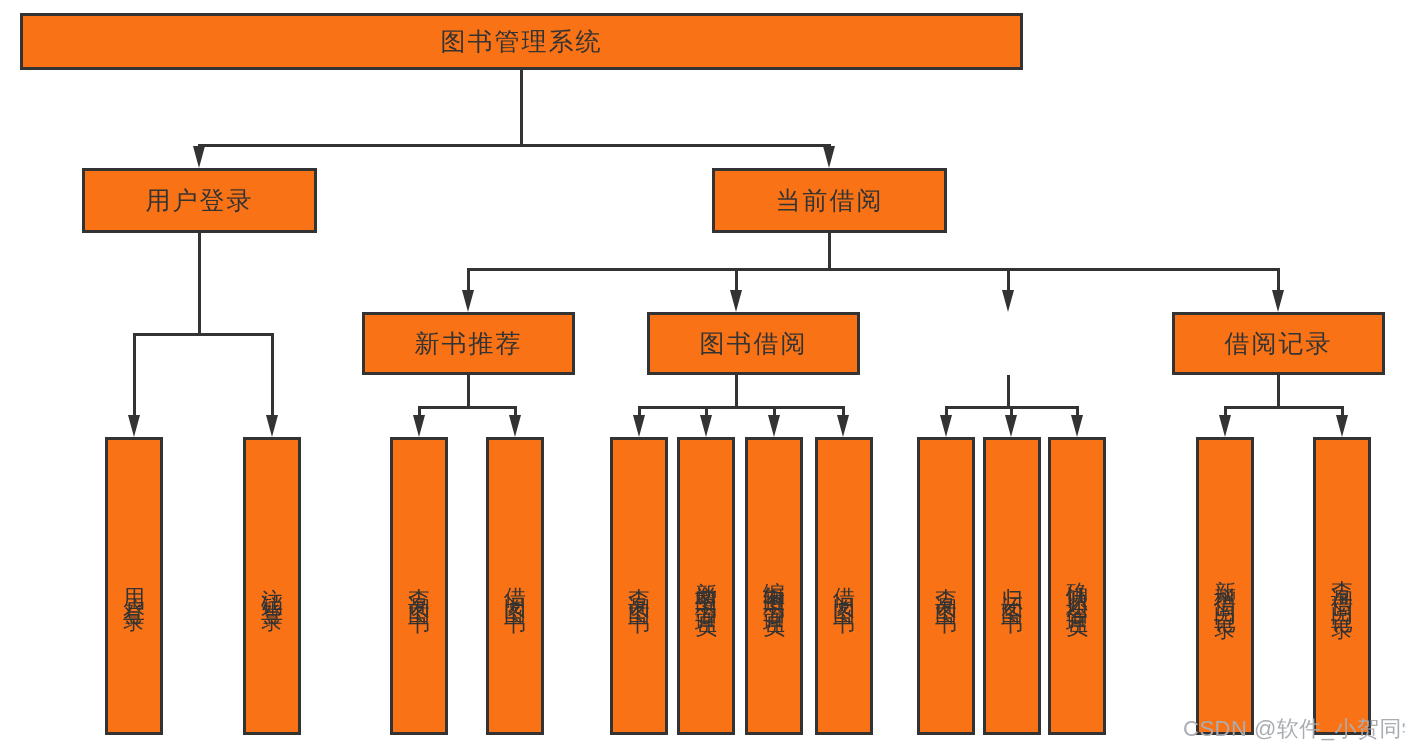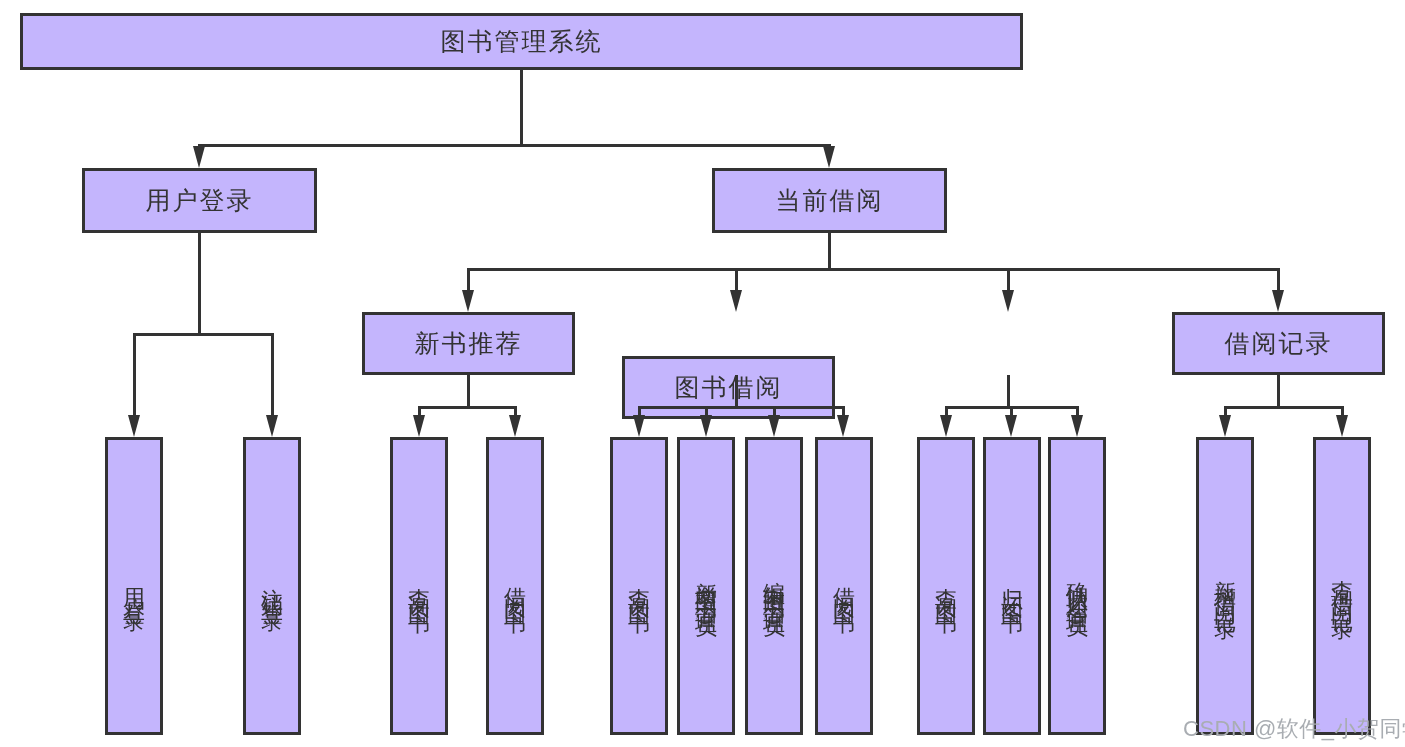--- a/index.html
+++ b/index.html
@@ -1,21 +1,21 @@
 <!DOCTYPE html>
 <html><head>
 <meta charset="utf-8">
 <style>
   html,body{margin:0;padding:0;background:#ffffff;}
   #canvas{
     position:relative;width:1405px;height:747px;background:#ffffff;
     font-family:"Liberation Sans","DejaVu Sans",sans-serif;color:#333333;overflow:hidden;
   }
   .node{
-    position:absolute;box-sizing:border-box;border:3px solid #333333;background:#c4b5fd;
+    position:absolute;box-sizing:border-box;border:3px solid #333333;background:#f97316;
     display:flex;align-items:center;justify-content:center;text-align:center;
   }
   .hlabel{font-size:25px;letter-spacing:2px;color:#333333;white-space:nowrap;}
   .leaf{width:58px;height:298px;top:437px;}
   .vtext{
     writing-mode:vertical-rl;text-orientation:mixed;
     font-size:22px;letter-spacing:8px;line-height:1;color:#333333;white-space:nowrap;
   }
   .vtext.long{letter-spacing:5px;}
   .line{position:absolute;background:#333333;}
@@ -66,21 +66,21 @@
   <div class="line lv" style="left:735px;top:268px;height:22px;"></div>
   <div class="arrow" style="left:730px;top:290px;"></div>
   <div class="line lv" style="left:1007px;top:268px;height:22px;"></div>
   <div class="arrow" style="left:1002px;top:290px;"></div>
   <div class="line lv" style="left:1277px;top:268px;height:22px;"></div>
   <div class="arrow" style="left:1272px;top:290px;"></div>
 
   <div class="node" style="left:362px;top:312px;width:213px;height:63px;">
     <span class="hlabel">新书推荐</span>
   </div>
-  <div class="node" style="left:622px;top:312px;width:213px;height:63px;margin-top:44px;">
+  <div class="node" style="left:647px;top:312px;width:213px;height:63px;">
     <span class="hlabel">图书借阅</span>
   </div>
   <div class="node" style="left:1172px;top:312px;width:213px;height:63px;">
     <span class="hlabel">借阅记录</span>
   </div>
 
   <div class="line lv" style="left:467px;top:375px;height:33px;"></div>
   <div class="line lh" style="left:418px;top:406px;width:99px;"></div>
   <div class="line lv" style="left:418px;top:406px;height:9px;"></div>
   <div class="arrow" style="left:413px;top:415px;"></div>

